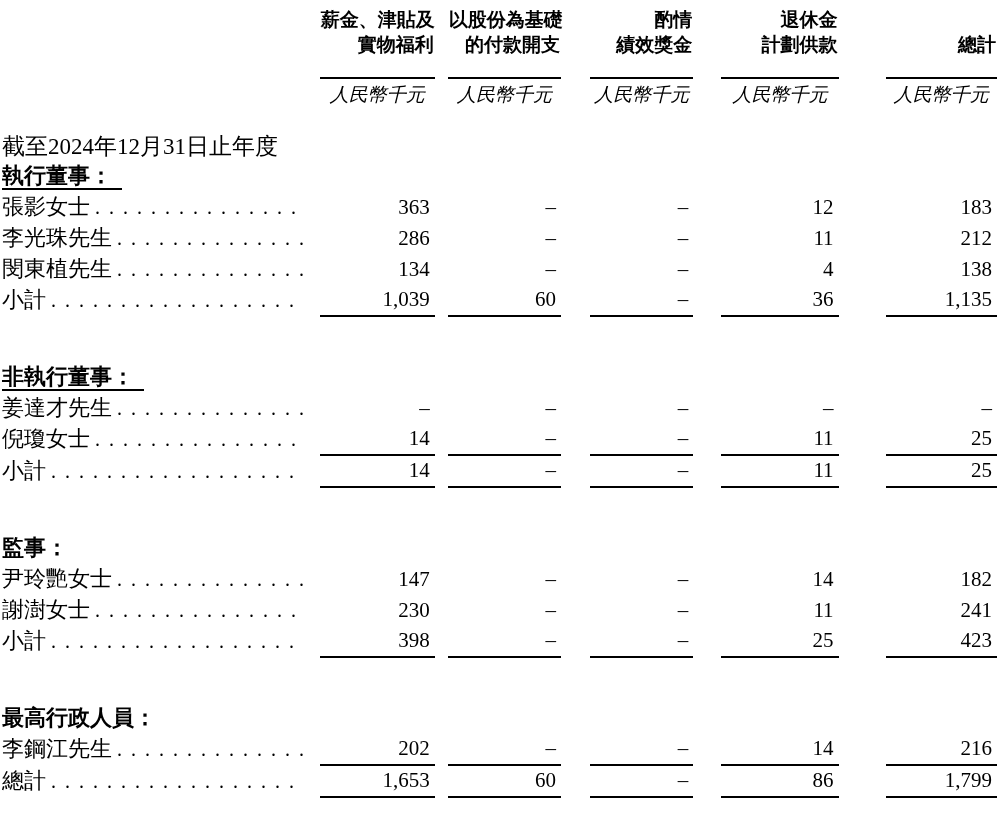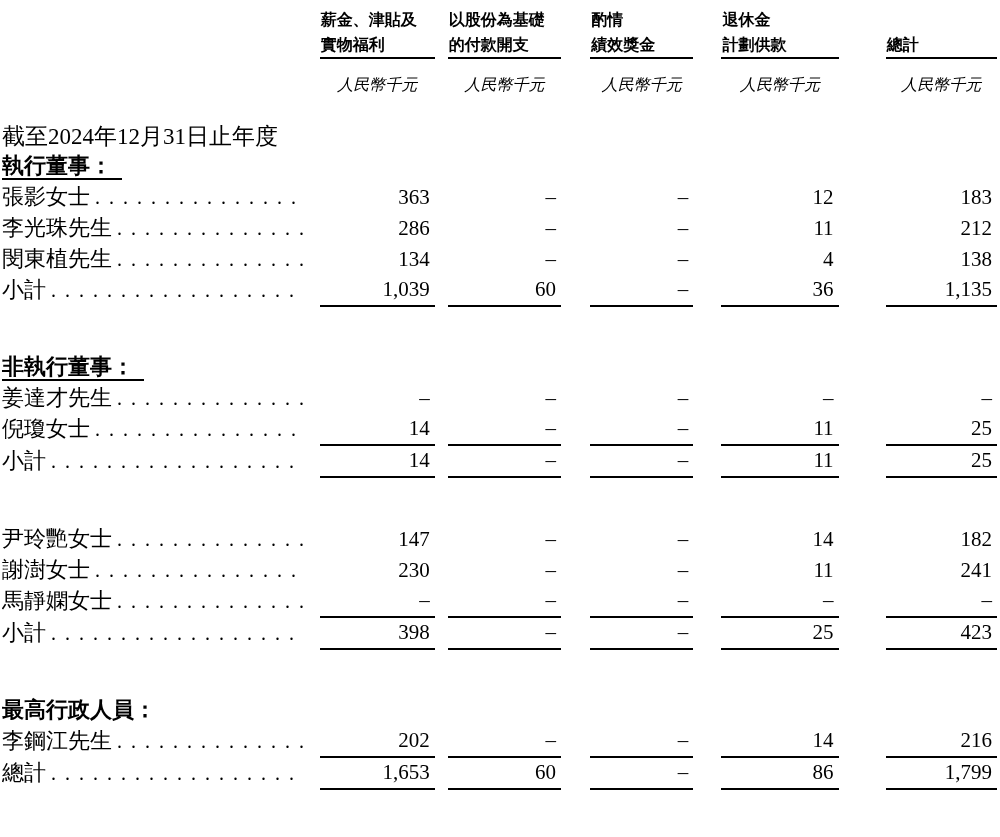--- a/index.html
+++ b/index.html
@@ -19,35 +19,35 @@
   }
   table.tbl {
     border-collapse: collapse;
     table-layout: fixed;
     width: 995px;
   }
   
   td.hdr {
     font-family: "Liberation Sans", "DejaVu Sans", sans-serif;
     font-weight: bold;
-    font-size: 16px;
+    font-size: 19px;
     line-height: 25px;
-    text-align: left;
+    text-align: right;
     vertical-align: bottom;
     border-bottom: 2px solid #000;
-    padding-bottom: 0;
+    padding-bottom: 20px;
     white-space: nowrap;
   }
   td.unit {
     font-style: italic;
-    font-size: 16px;
+    font-size: 19px;
     line-height: 23px;
     text-align: center;
     vertical-align: top;
-    padding-top: 14px;
+    padding-top: 4px;
     padding-bottom: 26px;
     white-space: nowrap;
   }
   td.cap {
     font-size: 23px;
     line-height: 24px;
     padding: 3px 0 3px 0;
     white-space: nowrap;
   }
   td.sec {
@@ -302,20 +302,23 @@
           <td class="gapc"></td>
           <td class="val rule">–</td>
           <td class="gapc"></td>
           <td class="val rule">11</td>
           <td class="gapc"></td>
           <td class="val rule">25</td>
         </tr>
         <tr class="spacer">
           <td colspan="11"></td>
         </tr>
+        <tr>
+          <td class="sec" colspan="11"><span class="seclabel">監事：</span></td>
+        </tr>
         <tr class="data-row">
           <td class="lblc">
             <div class="flexwrap">
               <span class="rowlabel">尹玲艷女士</span>
               <span class="dots"></span>
             </div>
           </td>
           <td class="gapc"></td>
           <td class="val">147</td>
           <td class="gapc"></td>
@@ -337,38 +340,20 @@
           <td class="gapc"></td>
           <td class="val">230</td>
           <td class="gapc"></td>
           <td class="val">–</td>
           <td class="gapc"></td>
           <td class="val">–</td>
           <td class="gapc"></td>
           <td class="val">11</td>
           <td class="gapc"></td>
           <td class="val">241</td>
-        </tr>
-        <tr class="data-row">
-          <td class="lblc">
-            <div class="flexwrap">
-              <span class="rowlabel">馬靜嫻女士</span>
-              <span class="dots"></span>
-            </div>
-          </td>
-          <td class="gapc"></td>
-          <td class="val rule">–</td>
-          <td class="gapc"></td>
-          <td class="val rule">–</td>
-          <td class="gapc"></td>
-          <td class="val rule">–</td>
-          <td class="gapc"></td>
-          <td class="val rule">–</td>
-          <td class="gapc"></td>
-          <td class="val rule">–</td>
         </tr>
         <tr class="data-row">
           <td class="lblc">
             <div class="flexwrap">
               <span class="rowlabel">小計</span>
               <span class="dots"></span>
             </div>
           </td>
           <td class="gapc"></td>
           <td class="val rule">398</td>

